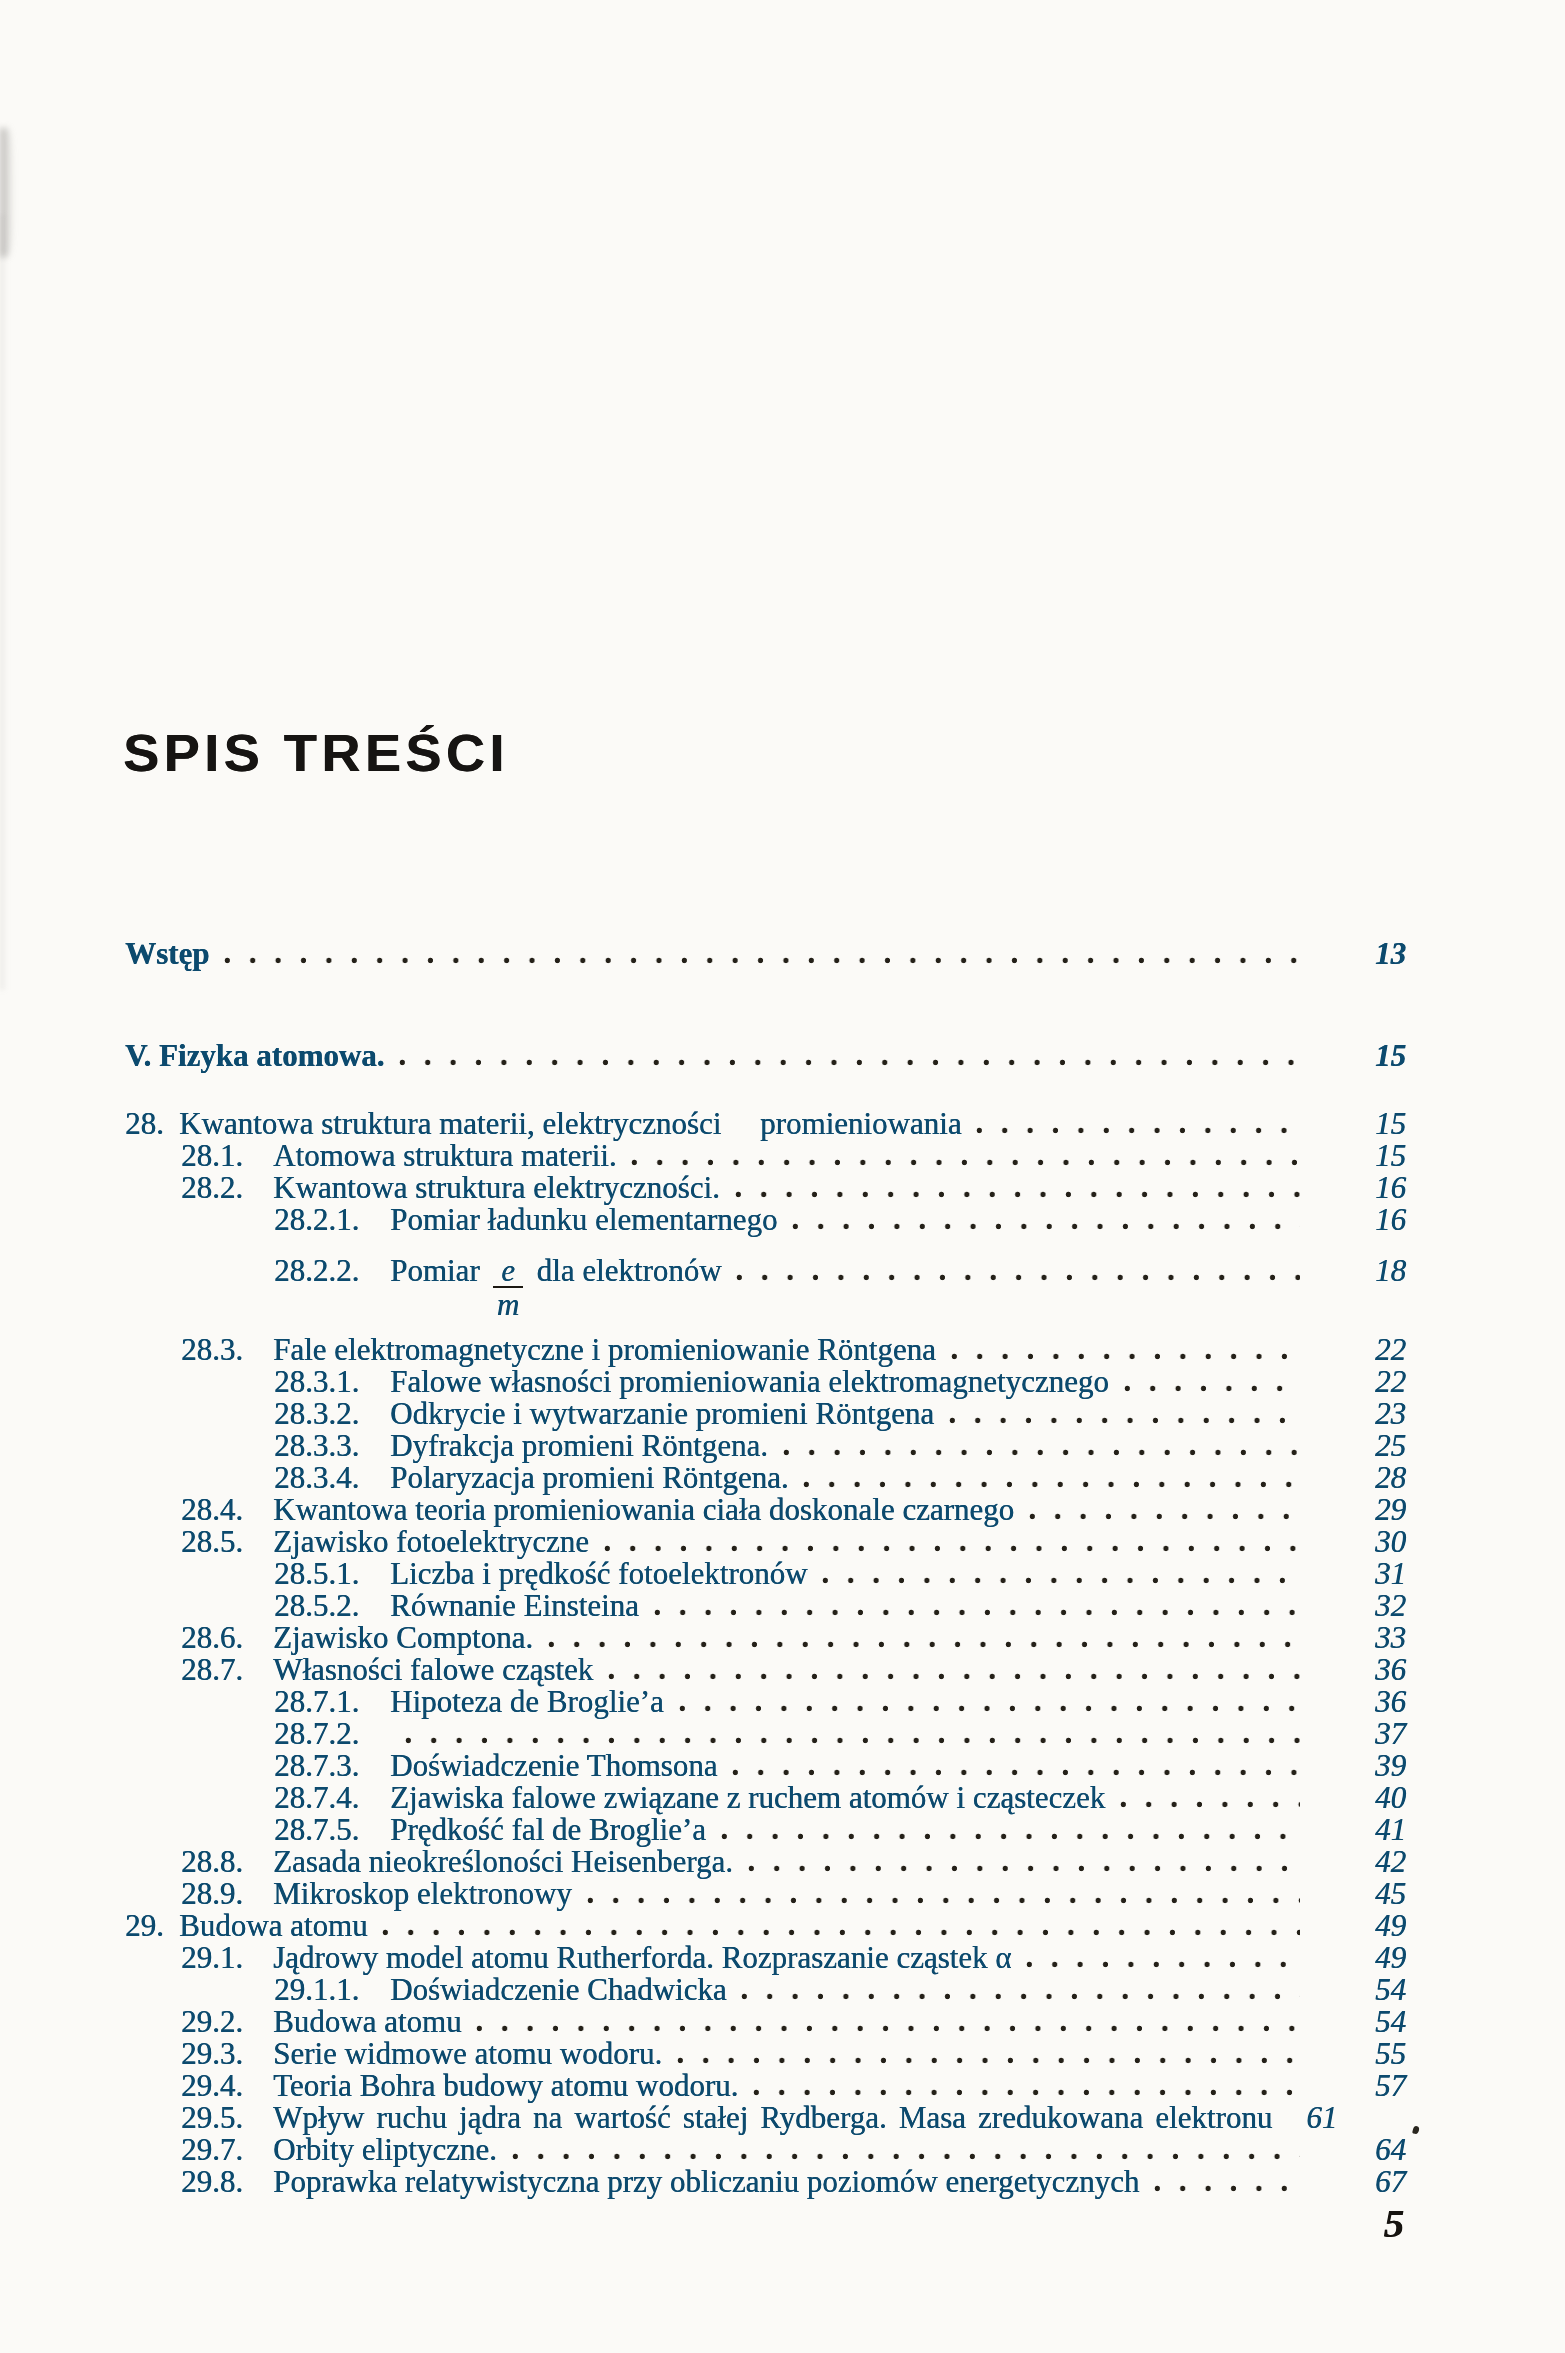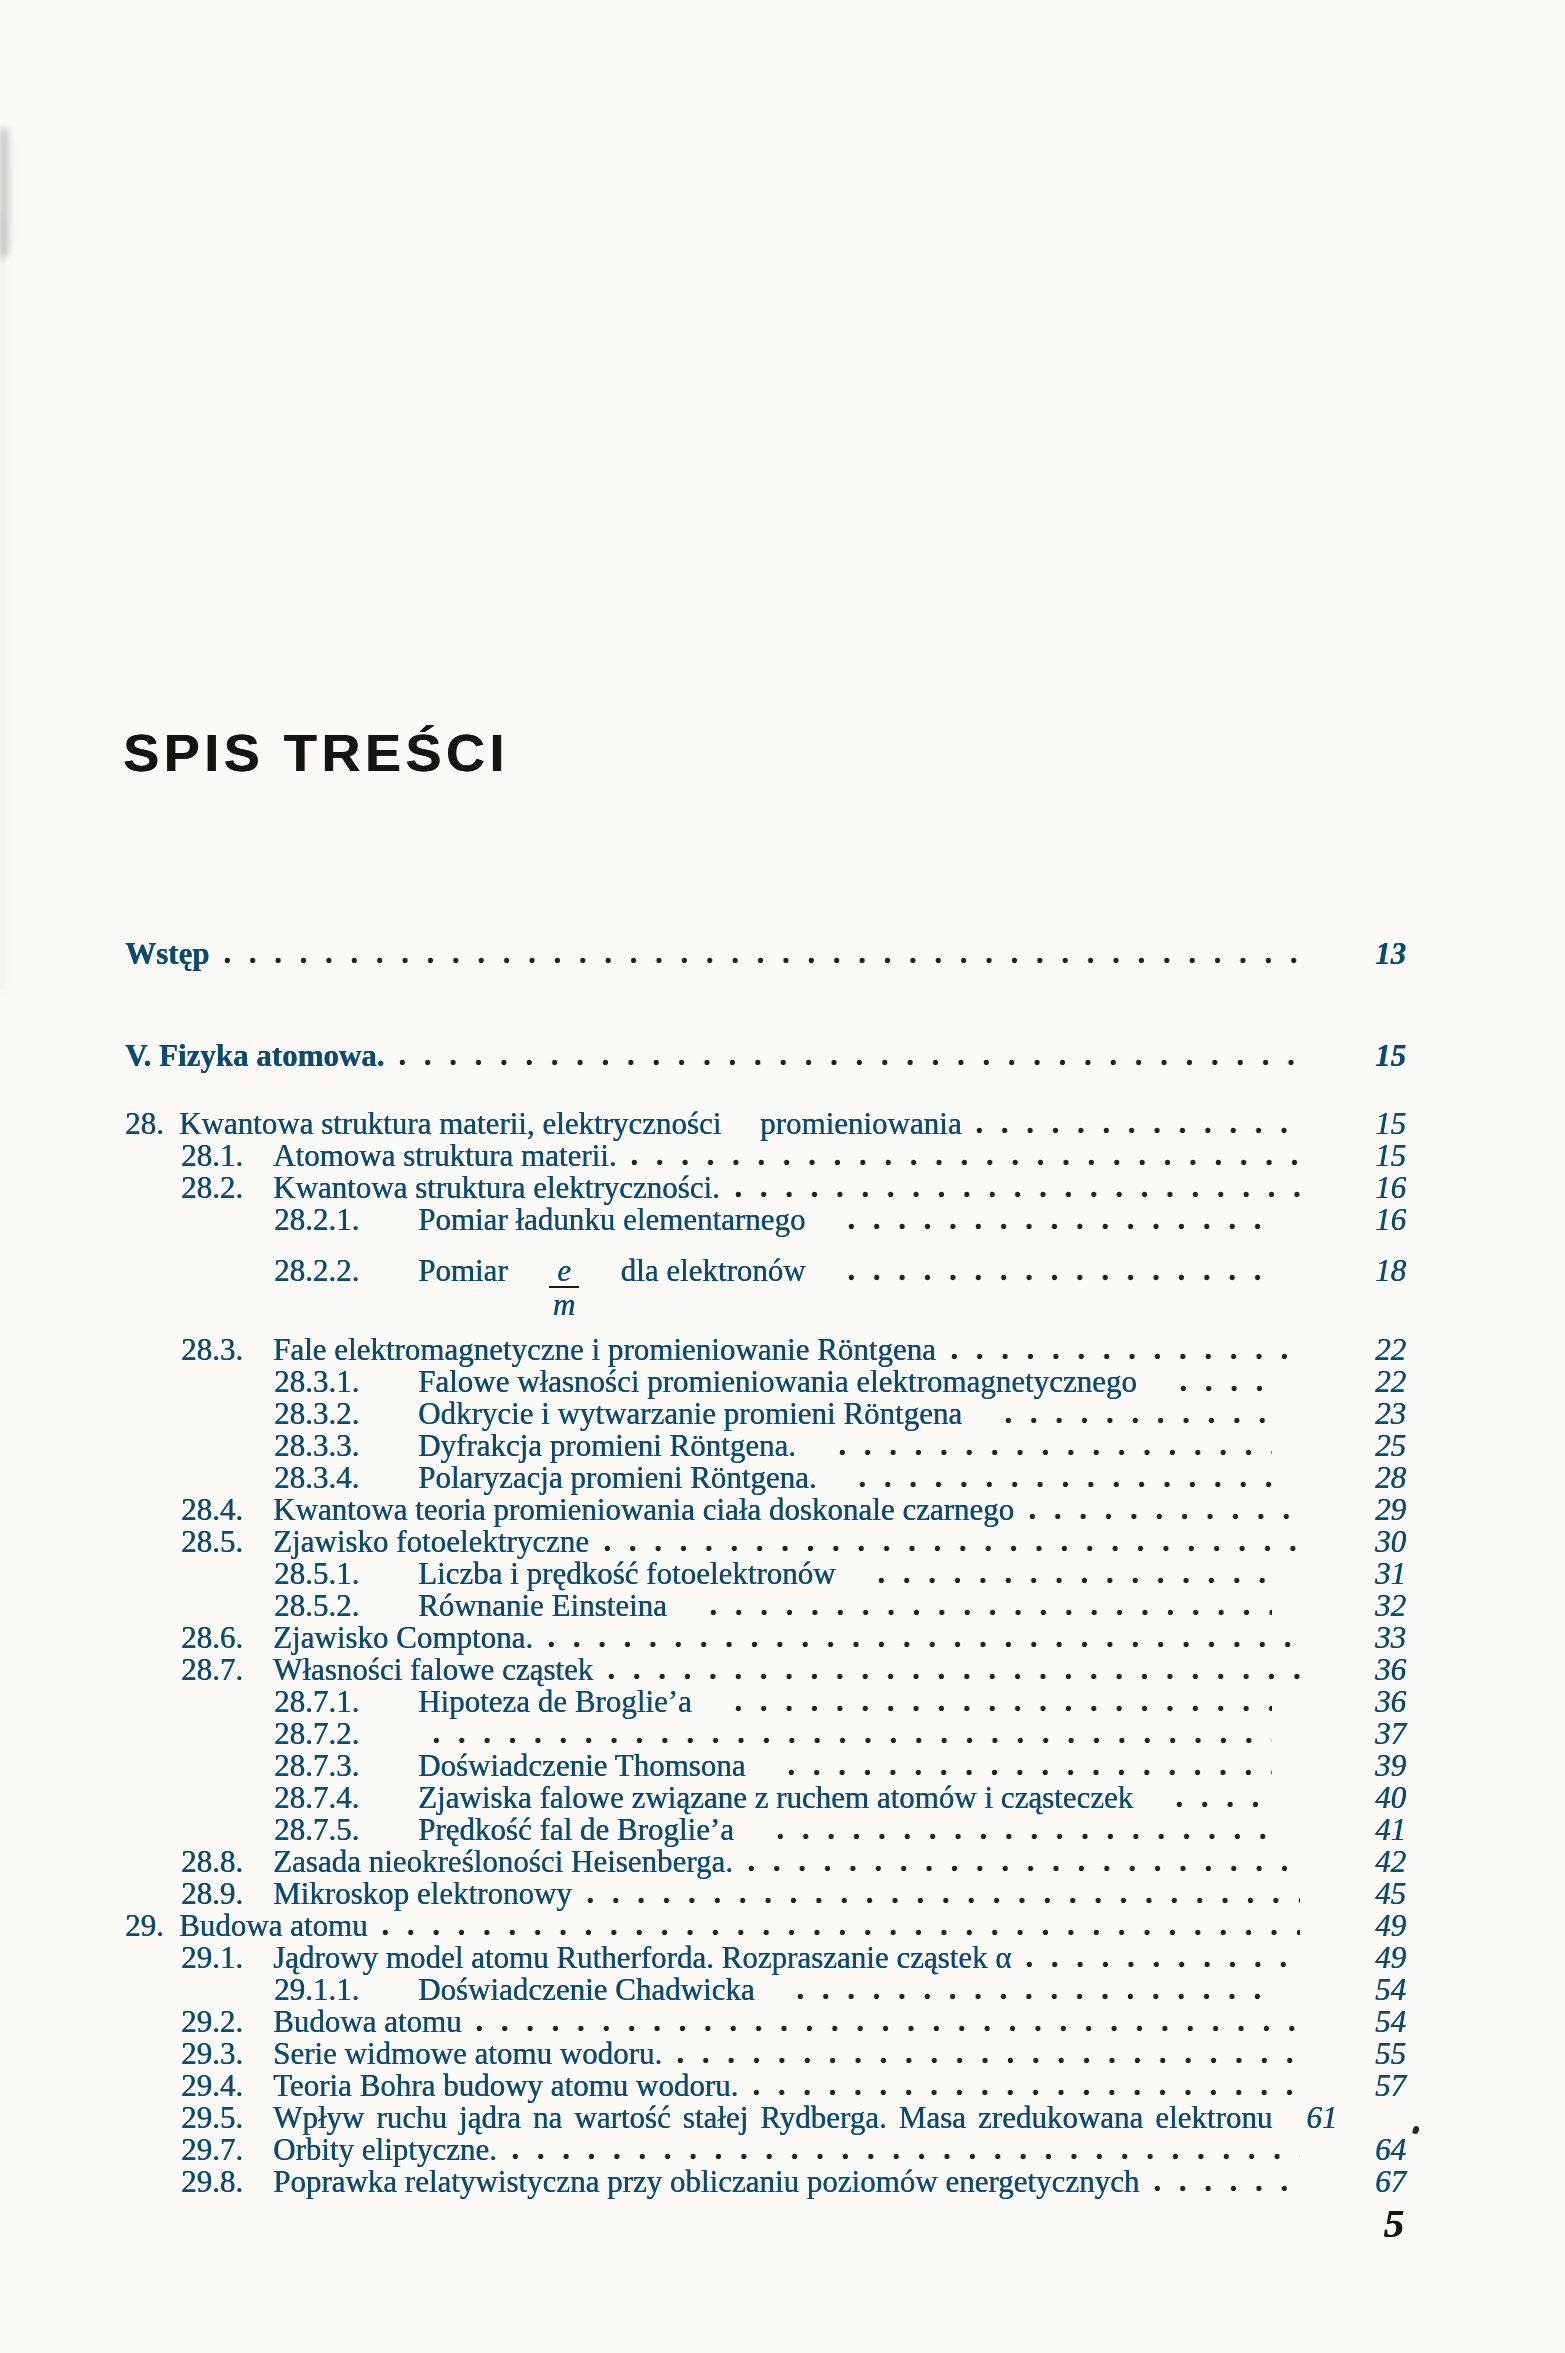--- a/index.html
+++ b/index.html
@@ -51,21 +51,21 @@
   .row {
     display: flex;
     align-items: baseline;
     white-space: pre;
   }
   .row .num  { flex: 0 0 auto; }
   .row .txt  { flex: 0 1 auto; white-space: pre; }
   .l1 .num   { width: 54px; }
   .l2        { margin-left: 56px; }
   .l2 .num   { width: 92px; }
-  .l3, .l3frac { margin-left: 149px; gap: 28px; }
+  .l3, .l3frac { margin-left: 149px; }
   .l3 .num, .l3frac .num { width: 116px; }
   .bold { font-weight: 700; }
   .leader {
     flex: 1 1 0;
     min-width: 0;
     height: 8.6px;
     margin: 0 41px 0 13.8px;
     align-self: auto;
     background-image: radial-gradient(circle at 4.3px 5.2px, #242018 2.2px, rgba(0,0,0,0) 3px);
     background-size: 25.4px 8.6px;

